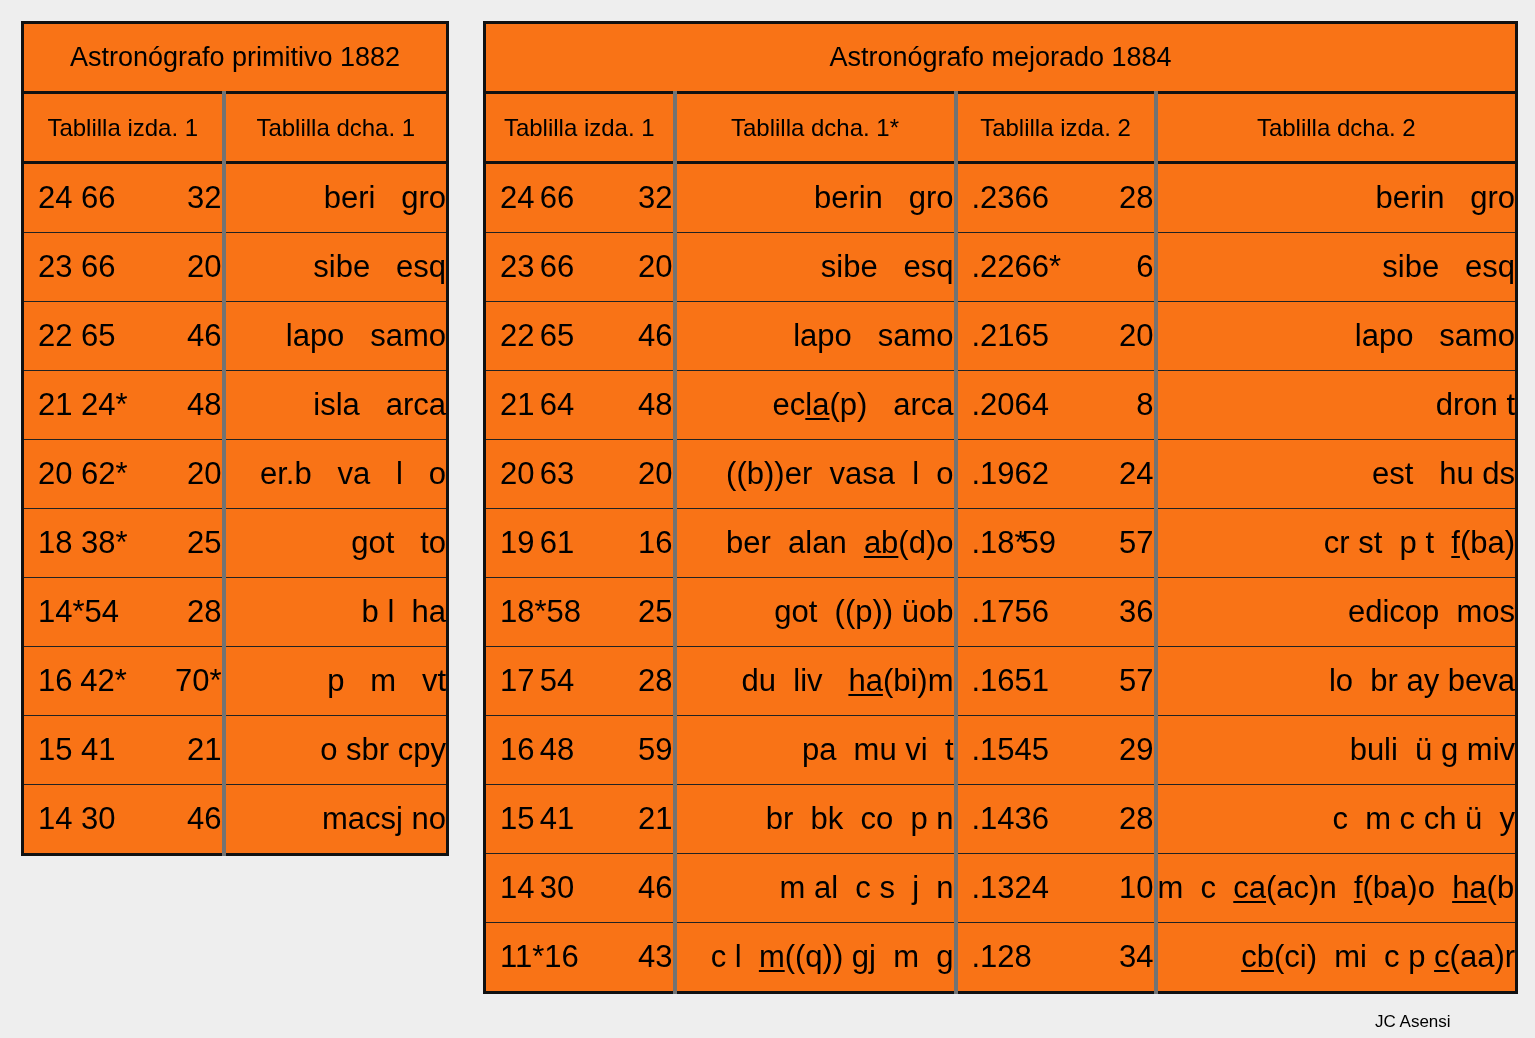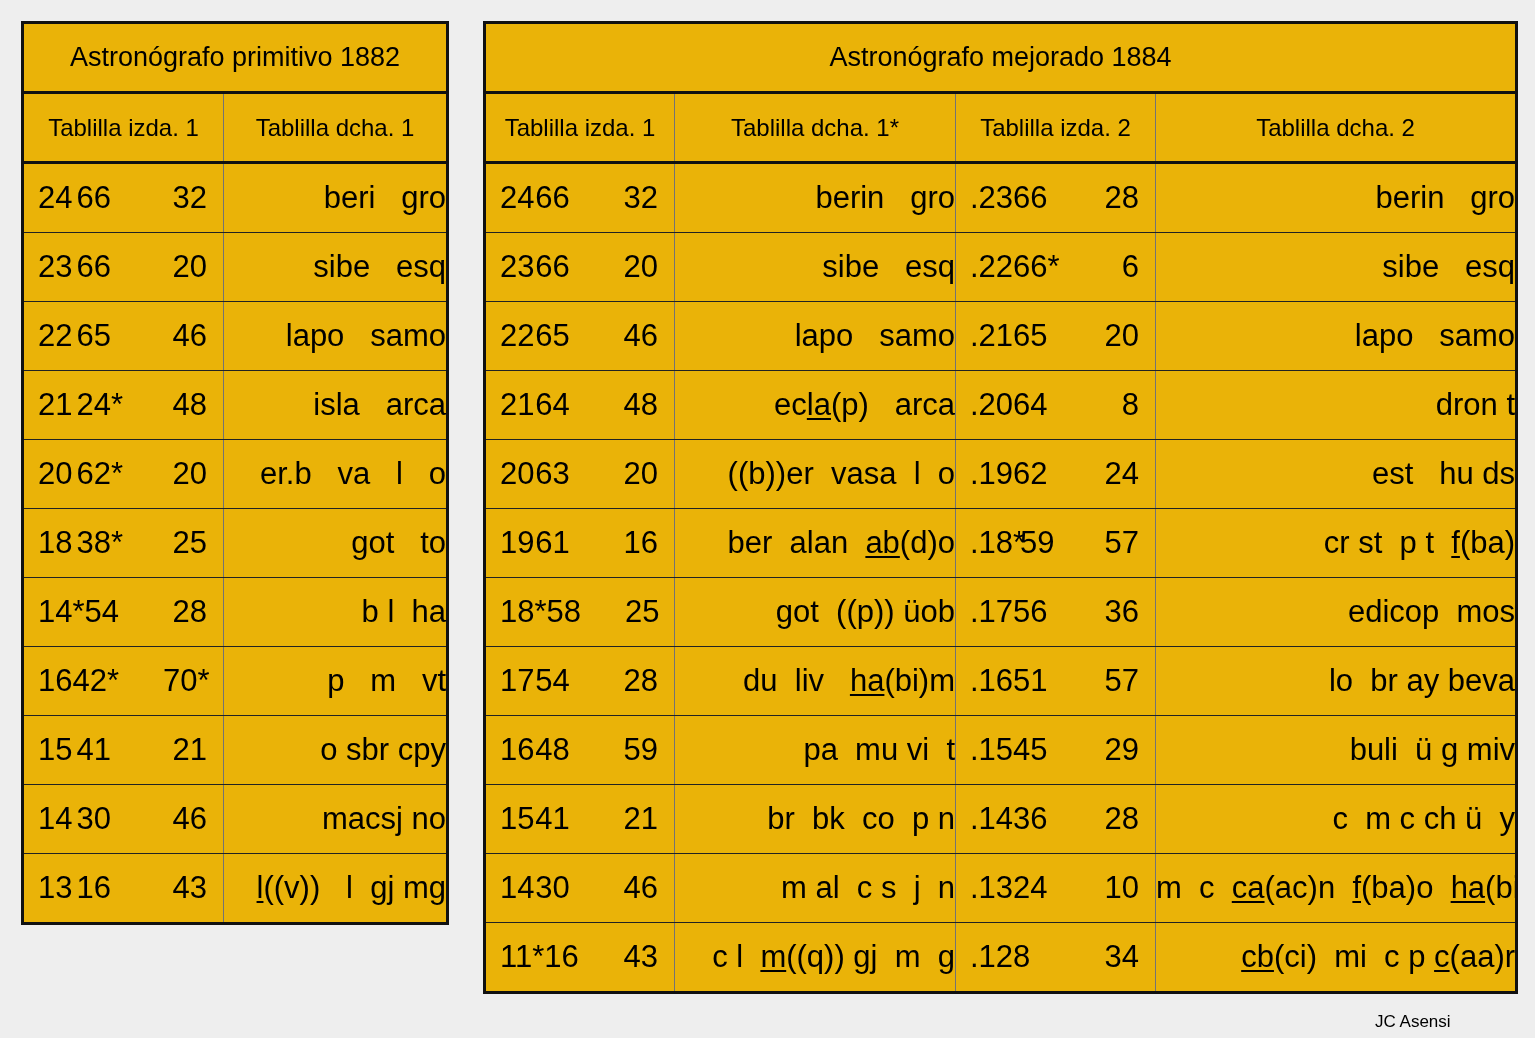--- a/index.html
+++ b/index.html
@@ -8,35 +8,35 @@
     background: #eeeeee;
     font-family: "Liberation Sans", sans-serif;
     color: #000;
     position: relative;
     overflow: hidden;
   }
   .tbl {
     position: absolute;
     border-collapse: collapse;
     table-layout: fixed;
-    background: #eab308;
+    background: #f97316;
   }
   .tbl td, .tbl th {
     border: 1px solid #222;
     padding: 0;
     font-weight: normal;
     white-space: pre;
     overflow: hidden;
   }
   .tbl { border: 3px solid #111; }
   .tbl th.title { height: 67px; font-size: 27px; text-align: center; border-bottom: 3px solid #111; }
   .tbl th.sub { height: 67px; font-size: 24px; text-align: center; border-bottom: 3px solid #111; }
   .tbl td { height: 68px; font-size: 31px; }
-  .tbl .vsep { border-right: 1px solid #737373; }
-  .nums { display: flex; justify-content: space-between; padding: 0 16px 0 14px; }
+  .tbl .vsep { border-right: 4px solid #737373; }
+  .nums { display: flex; justify-content: space-between; padding: 0 0 0 14px; }
   .nums span { display: inline-block; }
   .n1 { width: 50px; text-align: left; }
   .n2 { width: 60px; text-align: left; }
   .n3 { width: 52px; text-align: right; margin-left: 44px; }
   .txt { padding-left: 10px; text-align: right; }
   .mid { font-size: 28px; }
   u { text-decoration: underline; text-underline-offset: 3px; text-decoration-thickness: 2px; }
   .credit {
     position: absolute; left: 1375px; top: 1012px;
     font-size: 17px;
@@ -93,24 +93,20 @@
         <td class="txt"><span>p   m   vt</span></td>
       </tr>
       <tr>
         <td class="vsep"><div class="nums"><span class="n1">15</span><span class="n2">41</span><span class="n3">21</span></div></td>
         <td class="txt"><span>o sbr cpy</span></td>
       </tr>
       <tr>
         <td class="vsep"><div class="nums"><span class="n1">14</span><span class="n2">30</span><span class="n3">46</span></div></td>
         <td class="txt"><span>macsj no</span></td>
       </tr>
-      <tr>
-        <td class="vsep"><div class="nums"><span class="n1">13</span><span class="n2">16</span><span class="n3">43</span></div></td>
-        <td class="txt"><u>l</u><span>((v))   l  gj mg</span></td>
-      </tr>
     </tbody>
 </table>
 
 <table class="tbl" style="left:483px; top:21px; width:1032px;">
   <colgroup>
       <col style="width:190px">
       <col style="width:281px">
       <col style="width:200px">
       <col style="width:361px">
     </colgroup>

